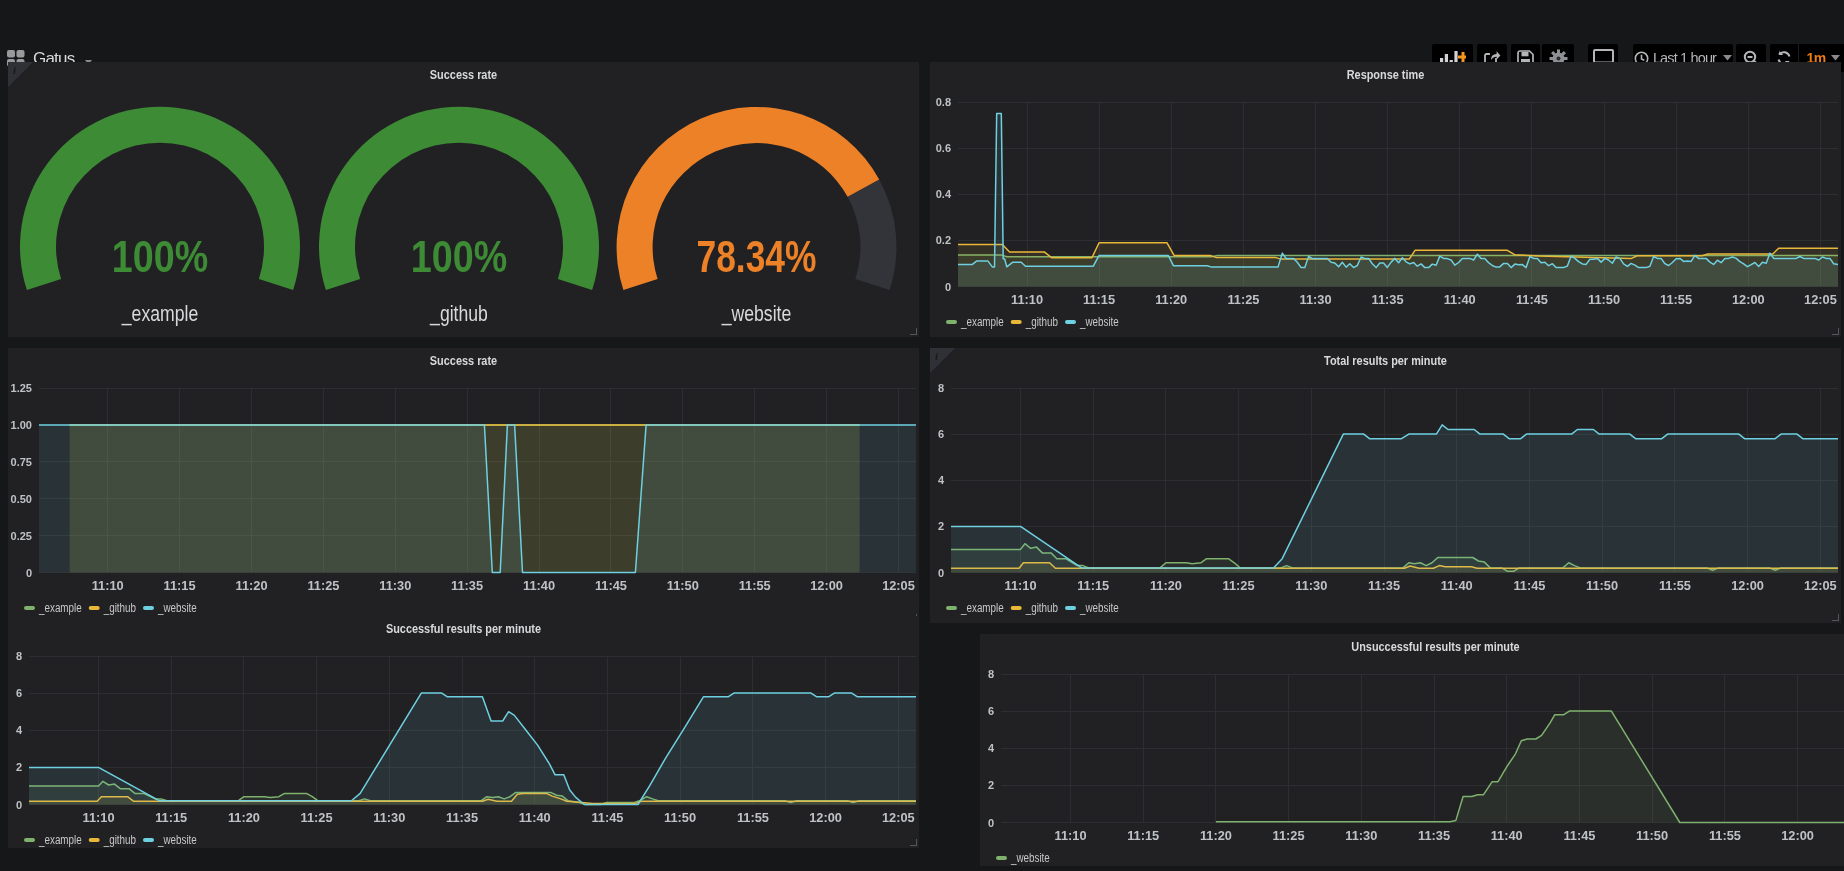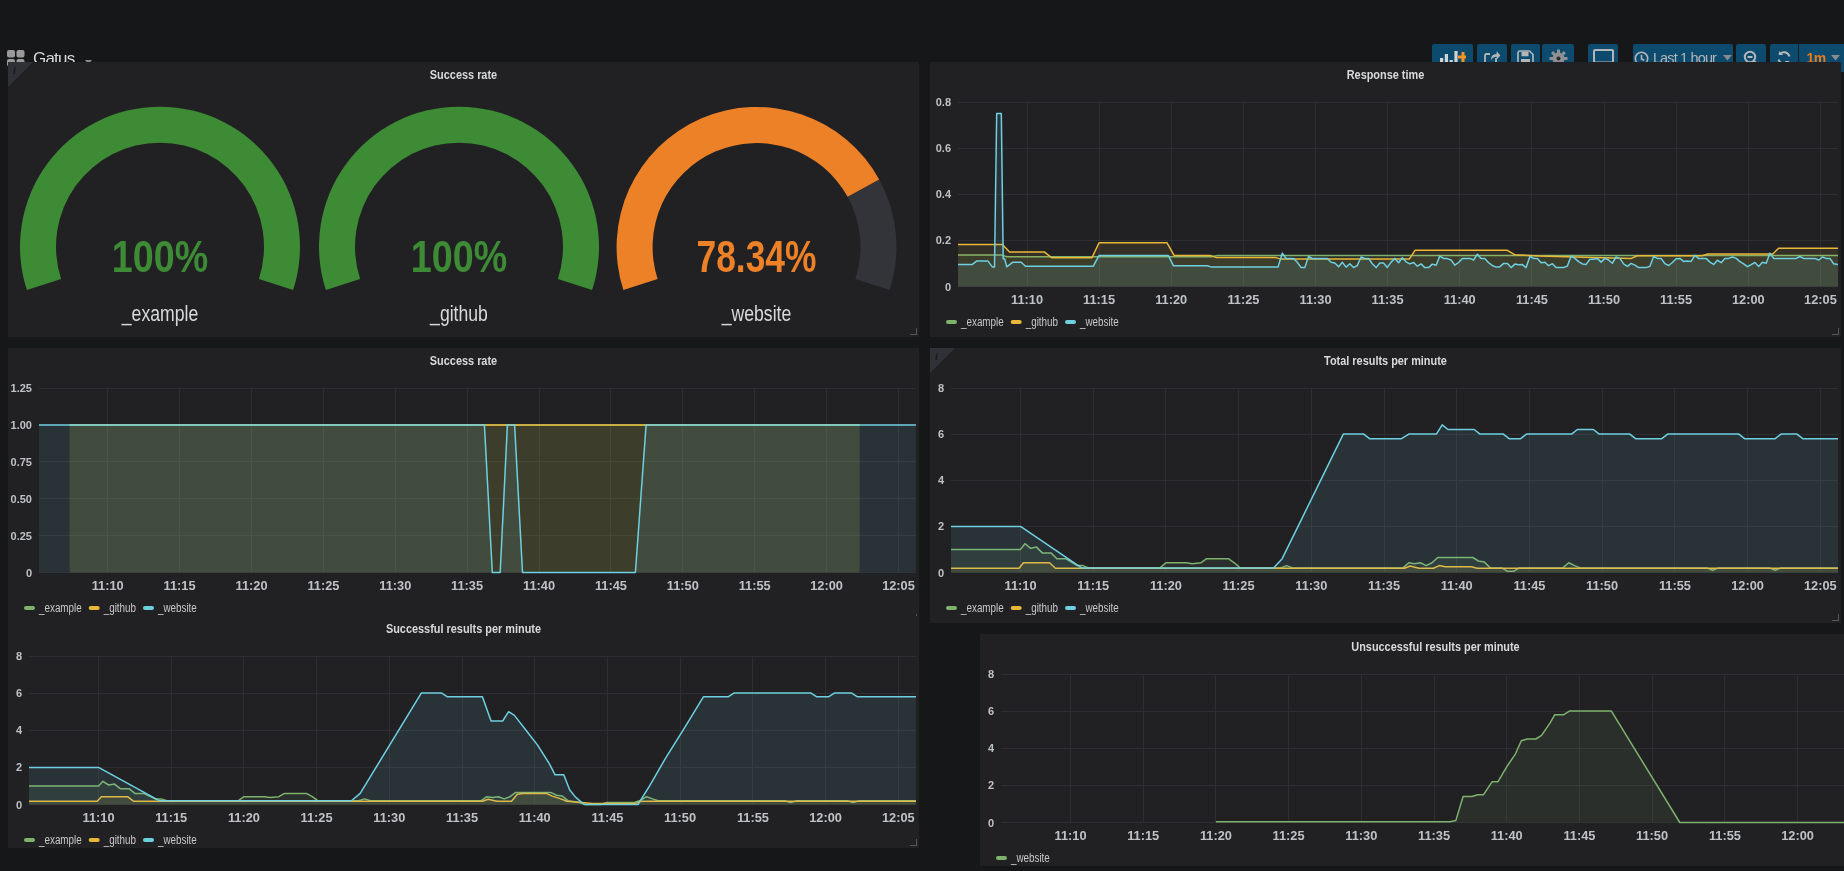--- a/index.html
+++ b/index.html
@@ -1,17 +1,17 @@
 <!DOCTYPE html>
 <html><head><meta charset="utf-8"><style>
 * { margin:0; padding:0; box-sizing:border-box; }
 html,body { width:1844px; height:871px; background:#161719; font-family:"Liberation Sans",sans-serif; overflow:hidden; position:relative; }
 svg text { font-family:"Liberation Sans",sans-serif; }
 #nav { position:absolute; left:0; top:0; width:1844px; height:54px; background:#161719;margin-top:37px; }
-.tbtn { position:absolute; top:7px; height:28px; background:#0c4a6e; border-radius:2px; display:flex; align-items:center; justify-content:center; white-space:nowrap; overflow:hidden; }
+.tbtn { position:absolute; top:7px; height:28px; background:#000000; border-radius:2px; display:flex; align-items:center; justify-content:center; white-space:nowrap; overflow:hidden; }
 .panel { position:absolute; background:#212124; }
 .infotri { position:absolute; left:0; top:0; width:0; height:0; border-top:25px solid #2f3136; border-right:25px solid transparent; }
 .infoi { position:absolute; left:5px; top:2px; font-size:11px; font-style:italic; font-family:"Liberation Serif",serif; color:#17181a; font-weight:bold; }
 .rsz { position:absolute; right:2px; bottom:2px; width:7px; height:7px; border-right:1px solid #55565a; border-bottom:1px solid #55565a; }
 </style></head><body>
 <div id="nav">
     <svg width="18" height="17" viewBox="0 0 18 17" style="position:absolute;left:7px;top:13px">
       <rect x="0" y="0" width="8" height="7.5" rx="2" fill="#9a9a9c"></rect>
       <rect x="9.5" y="0" width="8" height="7.5" rx="2" fill="#9a9a9c"></rect>
       <rect x="0" y="9" width="8" height="7.5" rx="2" fill="#9a9a9c"></rect>

